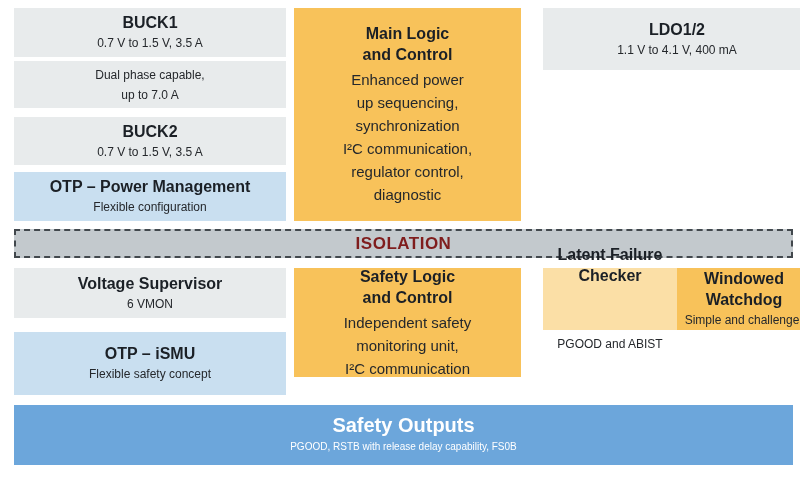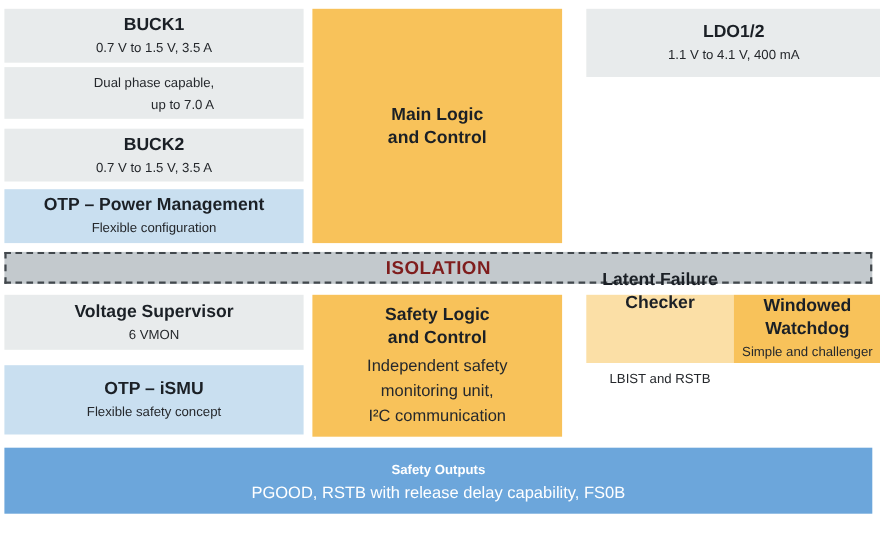--- a/index.html
+++ b/index.html
@@ -1,20 +1,20 @@
 <!DOCTYPE html>
 <html style="--bg: #ffffff; --gray-block: #e8ebec; --blue-block: #c9dff0; --orange-block: #f8c25a; --light-orange-block: #fbdfa6; --isolation-bg: #c3c9cd; --isolation-border: #42484d; --safety-bar: #6ca6db; --title-text: #1b2026; --body-text: #25282c; --bar-text: #ffffff;"><head>
 <meta charset="utf-8">
 <style>
   html,body{margin:0;padding:0;background:#ffffff;}
   .page{
     position:relative;
     width:800px;height:486px;
     box-sizing:border-box;
-    padding:8px 7px 11px 4px;
+    padding:8px 7px 11px 14px;
     background:var(--bg,#ffffff);
     font-family:"Liberation Sans", sans-serif;
     color:var(--body-text,#25282c);
     overflow:hidden;
   }
   .cols{display:flex;align-items:flex-start;}
   .col-left{width:272px;flex:0 0 272px;display:flex;flex-direction:column;}
   .col-mid{width:227px;flex:0 0 227px;margin-left:8px;margin-right:22px;display:flex;flex-direction:column;}
   .col-right{width:268px;flex:0 0 268px;display:flex;}
   .block{
@@ -36,27 +36,27 @@
     background:var(--isolation-bg,#c3c9cd);
     border:2px dashed var(--isolation-border,#42484d);
     display:flex;align-items:center;justify-content:center;
   }
   .iso .t{font-size:17px;letter-spacing:0.5px;color:#7f1d1d;}
   .bar{
     margin-top:10px;height:60px;box-sizing:border-box;
     background:var(--safety-bar,#6ca6db);
     display:flex;flex-direction:column;justify-content:center;align-items:center;text-align:center;
   }
-  .bar .t{color:var(--bar-text,#ffffff);font-size:12px;line-height:22px;}
-  .bar .s{color:var(--bar-text,#ffffff);font-size:15px;line-height:21px;}
+  .bar .t{color:var(--bar-text,#ffffff);font-size:20px;line-height:22px;}
+  .bar .s{color:var(--bar-text,#ffffff);font-size:10px;line-height:21px;}
   
   .h49{height:49px;} .h47{height:47px;} .h48{height:48px;}
   .h62{height:62px;} .h63{height:63px;} .h60{height:50px;justify-content:center;}
-  .h213{height:213px;} .h137{height:129px;}
-  .mb4{margin-bottom:4px;} .mb7{margin-bottom:7px;} .mb9{margin-bottom:9px;text-align:right;}
+  .h213{height:213px;} .h137{height:109px;}
+  .mb4{margin-bottom:4px;} .mb7{margin-bottom:7px;} .mb9{margin-bottom:9px;}
   .mb12{margin-bottom:12px;} .mb13{margin-bottom:13px;gap:48px;} .mb14{margin-bottom:14px;}
   .mt10{margin-top:10px;}
 </style>
 </head>
 <body>
 
 <div class="page">
 
   <div class="cols">
 
@@ -76,20 +76,26 @@
       <div class="block blue h49">
         <div class="t">OTP – Power Management</div>
         <div class="s">Flexible configuration</div>
       </div>
     </div>
 
     <div class="col-mid">
       <div class="block orange h213">
         <div class="t">Main Logic
 and Control</div>
+        <div class="body">Enhanced power
+up sequencing,
+synchronization
+I²C communication,
+regulator control,
+diagnostic</div>
       </div>
     </div>
 
     <div class="col-right">
       <div class="block gray h62 mb14">
         <div class="t">LDO1/2</div>
         <div class="s">1.1 V to 4.1 V, 400 mA</div>
       </div>
     </div>
 
@@ -118,21 +124,21 @@
 and Control</div>
         <div class="body">Independent safety
 monitoring unit,
 I²C communication</div>
       </div>
     </div>
 
     <div class="col-right">
       <div class="block lorange h62 mb13">
         <div class="t">Latent Failure Checker</div>
-        <div class="s">LBIST and RSTB</div>
+        <div class="s">PGOOD and ABIST</div>
       </div>
       <div class="block orange h62">
         <div class="t">Windowed Watchdog</div>
         <div class="s">Simple and challenger</div>
       </div>
     </div>
 
   </div>
 
   <div class="bar">

